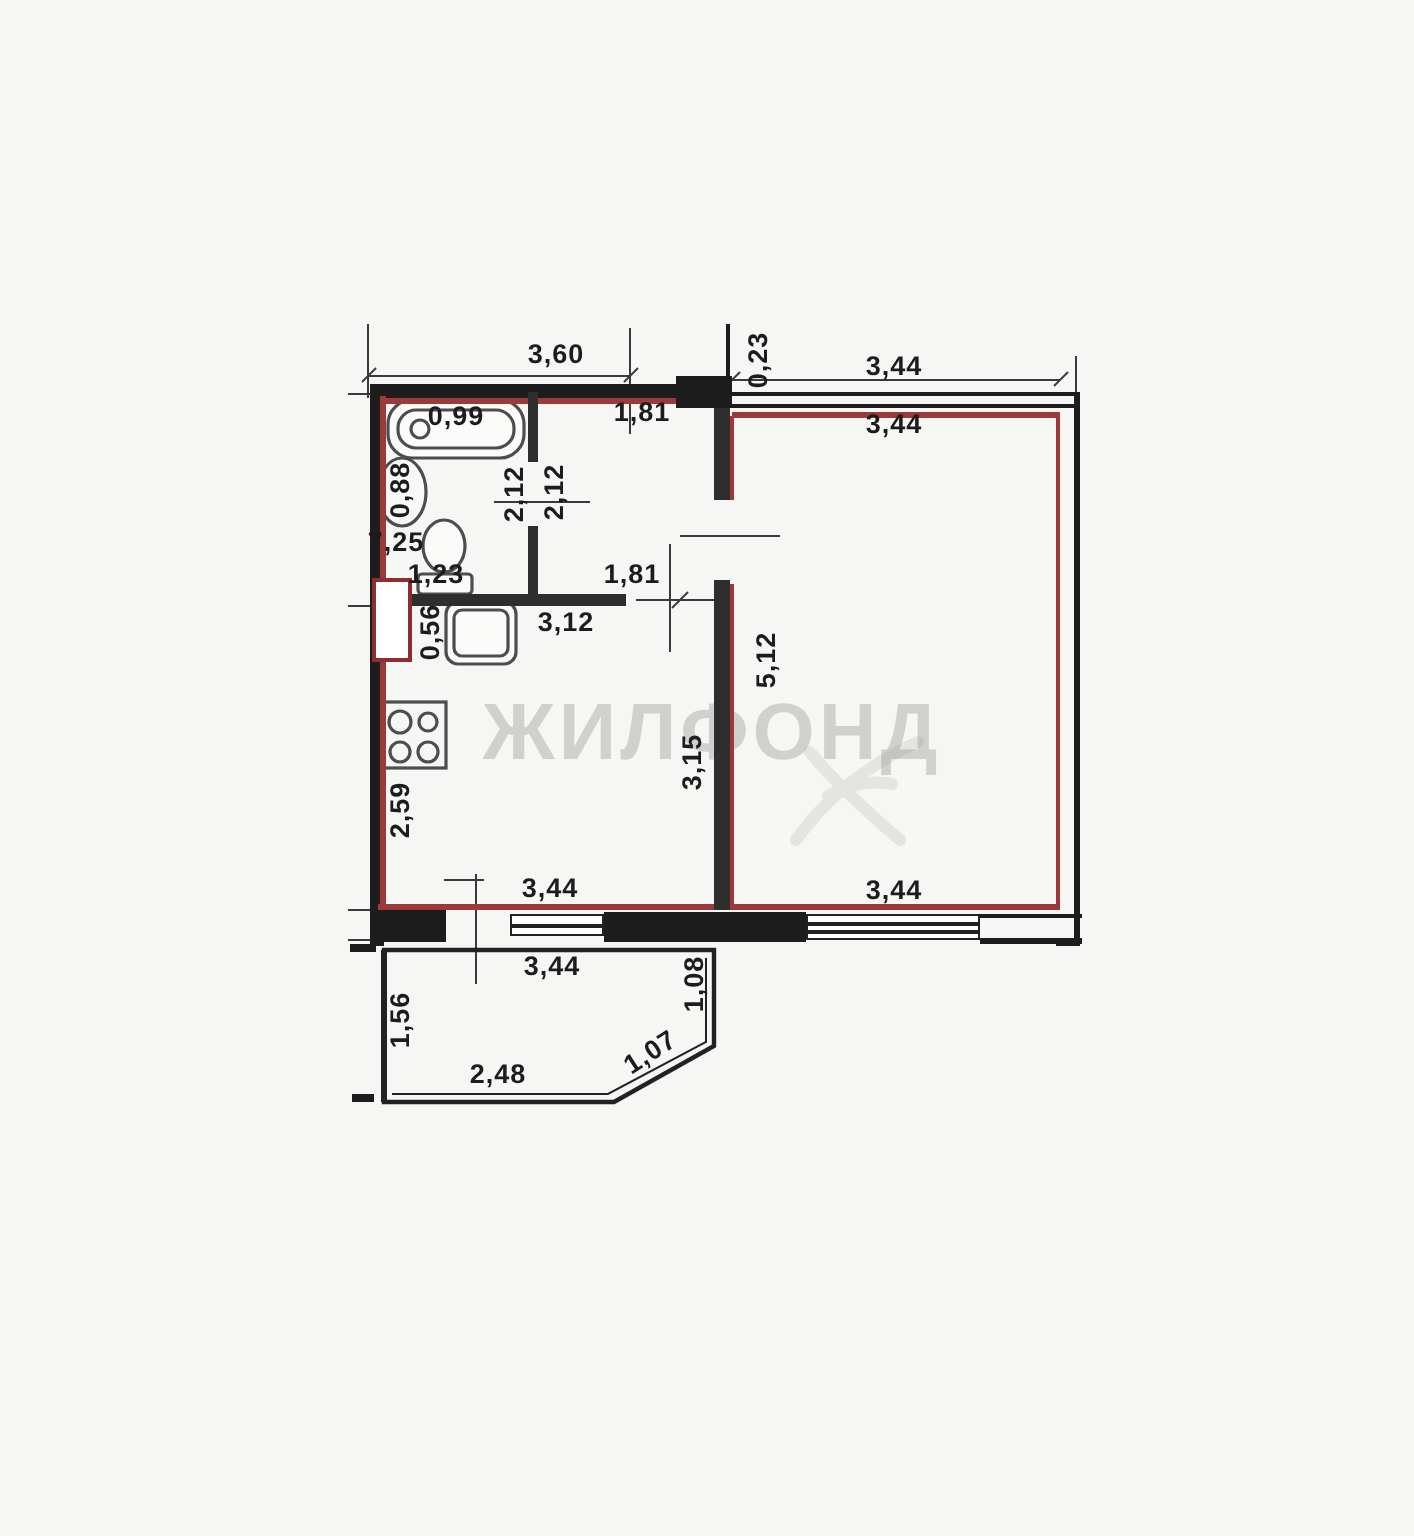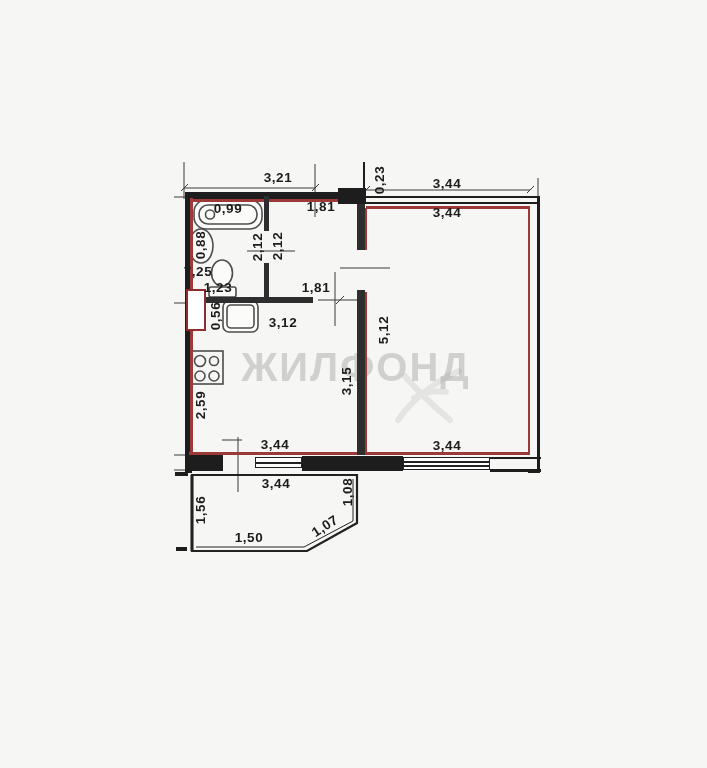--- a/index.html
+++ b/index.html
@@ -161,37 +161,37 @@
   <div class="door" style="left:186px;top:289px;width:20px;height:42px;"></div>
 
   <div class="window" style="left:255px;top:457px;width:47px;height:11px;">
     <div class="pane" style="top:4px;"></div>
   </div>
   <div class="window" style="left:403px;top:457px;width:87px;height:13px;">
     <div class="pane" style="top:3px;"></div>
     <div class="pane" style="top:7px;"></div>
   </div>
 
-<span class="dim" style="left: 278px; top: 177px; transform: translate(-50%, -50%) rotate(0deg);">3,21</span>
+<span class="dim" style="left: 278px; top: 177px; transform: translate(-50%, -50%) rotate(0deg);">3,60</span>
     <span class="dim" style="left: 379px; top: 180px; transform: translate(-50%, -50%) rotate(-90deg);">0,23</span>
     <span class="dim" style="left: 447px; top: 183px; transform: translate(-50%, -50%) rotate(0deg);">3,44</span>
     <span class="dim" style="left: 447px; top: 212px; transform: translate(-50%, -50%) rotate(0deg);">3,44</span>
     <span class="dim" style="left: 228px; top: 208px; transform: translate(-50%, -50%) rotate(0deg);">0,99</span>
     <span class="dim" style="left: 321px; top: 206px; transform: translate(-50%, -50%) rotate(0deg);">1,81</span>
     <span class="dim" style="left: 200px; top: 245px; transform: translate(-50%, -50%) rotate(-90deg);">0,88</span>
     <span class="dim" style="left: 257px; top: 247px; transform: translate(-50%, -50%) rotate(-90deg);">2,12</span>
     <span class="dim" style="left: 277px; top: 246px; transform: translate(-50%, -50%) rotate(-90deg);">2,12</span>
     <span class="dim" style="left: 198px; top: 271px; transform: translate(-50%, -50%) rotate(0deg);">7,25</span>
     <span class="dim" style="left: 218px; top: 287px; transform: translate(-50%, -50%) rotate(0deg);">1,23</span>
     <span class="dim" style="left: 316px; top: 287px; transform: translate(-50%, -50%) rotate(0deg);">1,81</span>
-    <span class="dim" style="left: 283px; top: 322px; transform: translate(-50%, -50%) rotate(0deg);">3,12</span>
+    <span class="dim" style="left: 283px; top: 311px; transform: translate(-50%, -50%) rotate(0deg);">3,12</span>
     <span class="dim" style="left: 215px; top: 316px; transform: translate(-50%, -50%) rotate(-90deg);">0,56</span>
     <span class="dim" style="left: 383px; top: 330px; transform: translate(-50%, -50%) rotate(-90deg);">5,12</span>
     <span class="dim" style="left: 346px; top: 381px; transform: translate(-50%, -50%) rotate(-90deg);">3,15</span>
     <span class="dim" style="left: 200px; top: 405px; transform: translate(-50%, -50%) rotate(-90deg);">2,59</span>
     <span class="dim" style="left: 275px; top: 444px; transform: translate(-50%, -50%) rotate(0deg);">3,44</span>
     <span class="dim" style="left: 447px; top: 445px; transform: translate(-50%, -50%) rotate(0deg);">3,44</span>
     <span class="dim" style="left: 276px; top: 483px; transform: translate(-50%, -50%) rotate(0deg);">3,44</span>
     <span class="dim" style="left: 347px; top: 492px; transform: translate(-50%, -50%) rotate(-90deg);">1,08</span>
     <span class="dim" style="left: 200px; top: 510px; transform: translate(-50%, -50%) rotate(-90deg);">1,56</span>
     <span class="dim" style="left: 325px; top: 526px; transform: translate(-50%, -50%) rotate(-33deg);">1,07</span>
-    <span class="dim" style="left: 249px; top: 537px; transform: translate(-50%, -50%) rotate(0deg);">1,50</span>
+    <span class="dim" style="left: 249px; top: 537px; transform: translate(-50%, -50%) rotate(0deg);">2,48</span>
   </div>
 
 </body></html>

